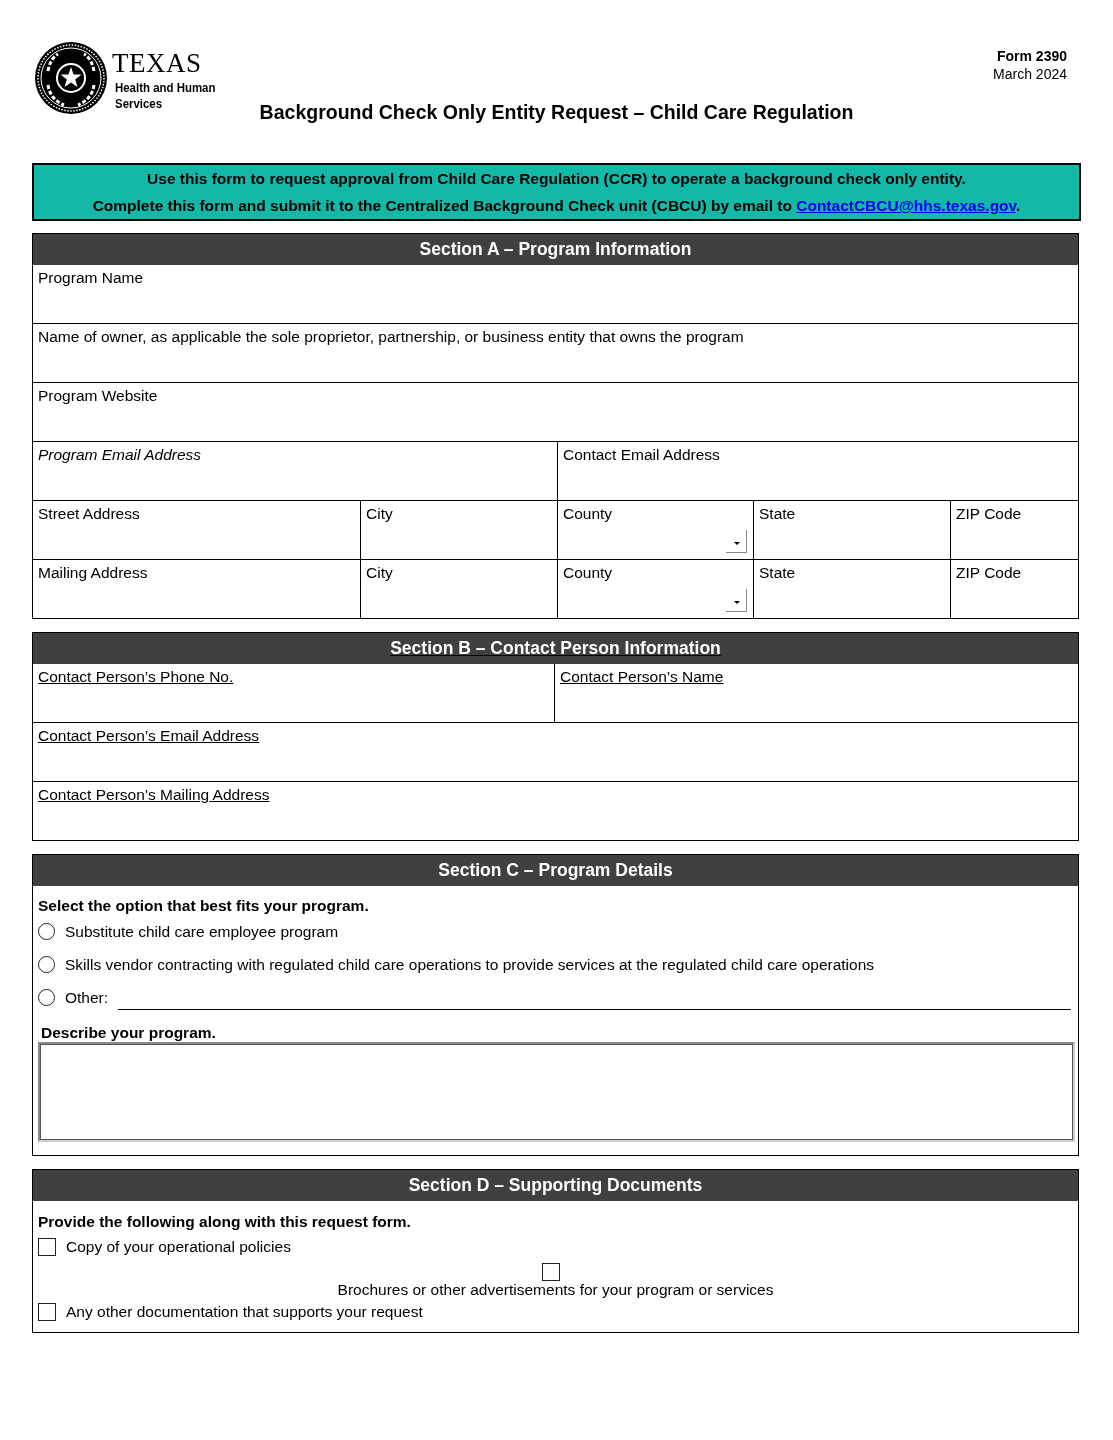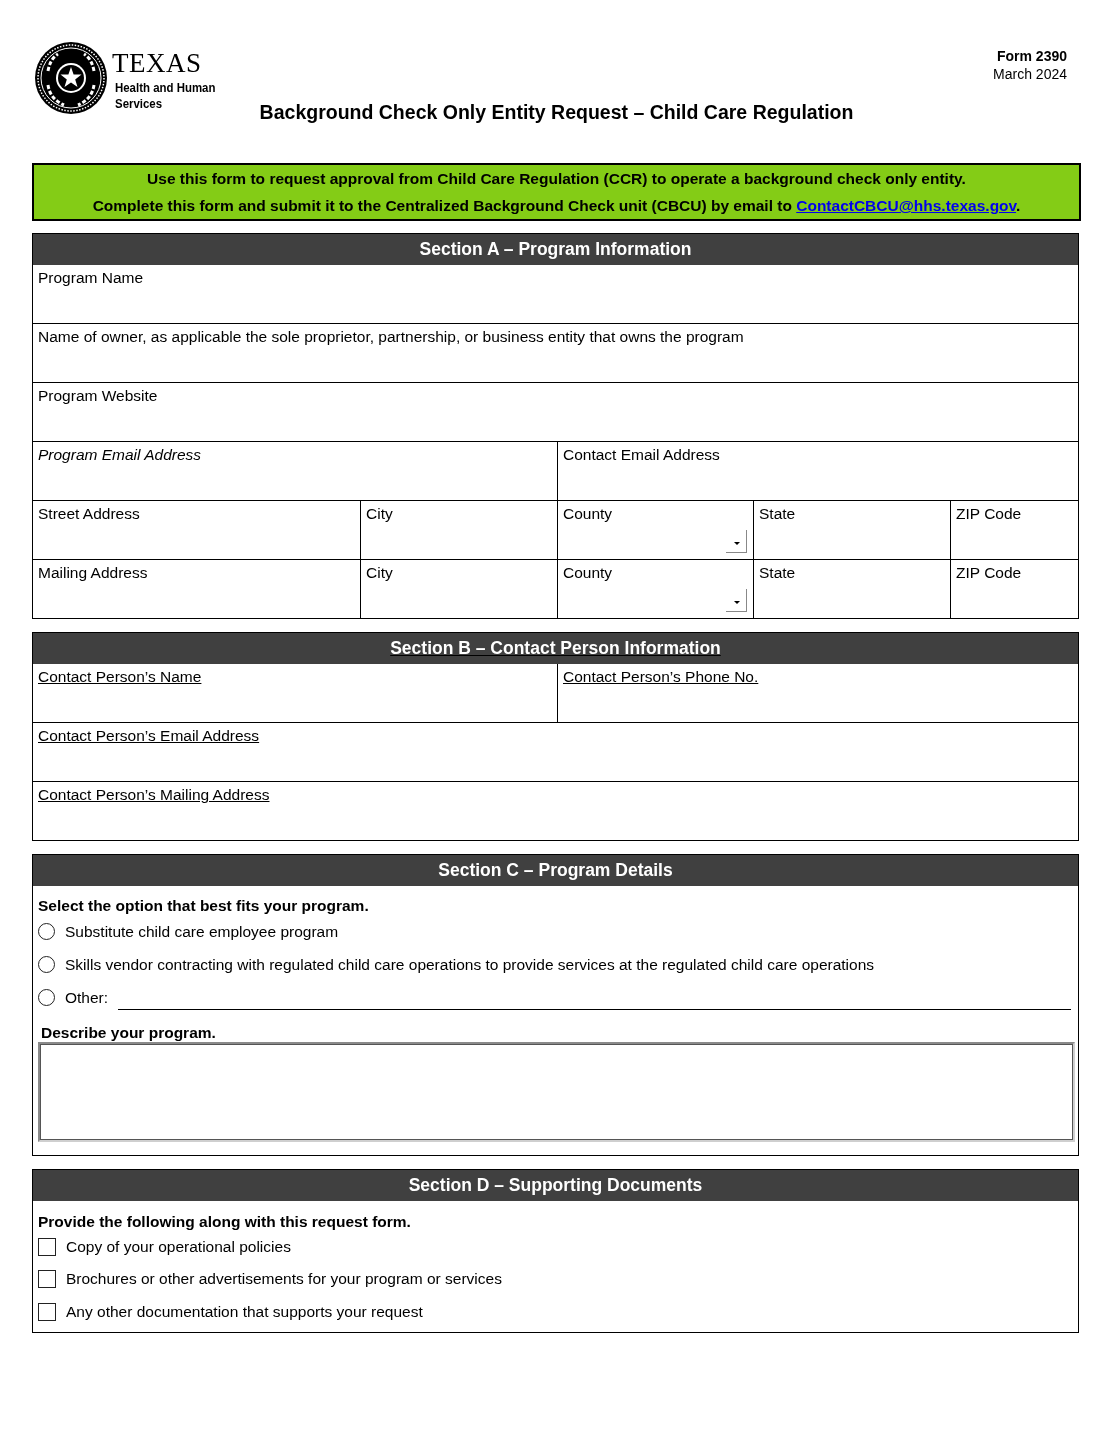--- a/index.html
+++ b/index.html
@@ -10,21 +10,21 @@
   .logo { position: absolute; left: 34px; top: 40px; width: 200px; height: 80px; }
   .seal { position: absolute; left: 0; top: 1px; width: 74px; height: 74px; }
   .brand-texas { position: absolute; left: 78px; top: 10px; font-family: "Liberation Serif", serif; font-size: 27px; letter-spacing: 0.5px; line-height: 1; }
   .brand-hhs { position: absolute; left: 81px; top: 40px; font-size: 13px; font-weight: bold; line-height: 16px; transform: scaleX(0.88); transform-origin: left top; white-space: nowrap; }
   .form-meta { position: absolute; right: 46px; top: 47px; text-align: right; font-size: 14px; line-height: 18px; }
   .form-meta .num { font-weight: bold; }
   .doc-title { position: absolute; left: 0; width: 1113px; top: 101px; text-align: center; font-size: 19.5px; font-weight: bold; }
 
   .notice {
     position: absolute; left: 32px; top: 163px; width: 1045px; height: 54px;
-    border: 2px solid #000; background: #84cc16; box-sizing: content-box;
+    border: 2px solid #000; background: #14b8a6; box-sizing: content-box;
     font-size: 15.5px; font-weight: bold; text-align: center; line-height: 27px;
   }
   .notice .l1 { margin-top: 0px; }
   .notice a { color: #0000ee; text-decoration: underline; }
 
   .section { position: absolute; left: 32px; width: 1047px; border: 1px solid #000; box-sizing: border-box; }
   .sec-head {
     background: #404040; color: #fff; font-weight: bold; font-size: 17.5px;
     text-align: center; height: 31px; line-height: 31px;
   }
@@ -149,25 +149,25 @@
       </div>
     <div class="cell" style="flex:1;">
         <span class="lbl">ZIP Code</span>
       </div>
   </div>
 </div>
 
 <div class="section" style="top:632px;text-decoration:underline;">
   <div class="sec-head">Section B – Contact Person Information</div>
   <div class="row" style="border-top:none;">
+    <div class="cell" style="flex:1;">
+        <span class="lbl">Contact Person’s Phone No.</span>
+      </div>
     <div class="cell" style="width:524px;">
         <span class="lbl">Contact Person’s Name</span>
-      </div>
-    <div class="cell" style="flex:1;">
-        <span class="lbl">Contact Person’s Phone No.</span>
       </div>
   </div>
   <div class="row">
     <div class="cell" style="width:100%;">
         <span class="lbl">Contact Person’s Email Address</span>
       </div>
   </div>
   <div class="row">
     <div class="cell" style="width:100%;">
         <span class="lbl">Contact Person’s Mailing Address</span>
@@ -198,21 +198,21 @@
 </div>
 
 <div class="section" style="top:1169px; height:164px;">
   <div class="sec-head">Section D – Supporting Documents</div>
   <div class="body-pad">
     <div class="bold-q" style="margin-top:12px; line-height:18px;">Provide the following along with this request form.</div>
     <div class="opt" style="height:32px;">
       <span class="chk"></span>
       <span>Copy of your operational policies</span>
     </div>
-    <div class="opt" style="height:32px;">
+    <div class="opt" style="height:32px;flex-direction:column;">
       <span class="chk"></span>
       <span>Brochures or other advertisements for your program or services</span>
     </div>
     <div class="opt" style="height:33px;">
       <span class="chk"></span>
       <span>Any other documentation that supports your request</span>
     </div>
   </div>
 </div>
 

